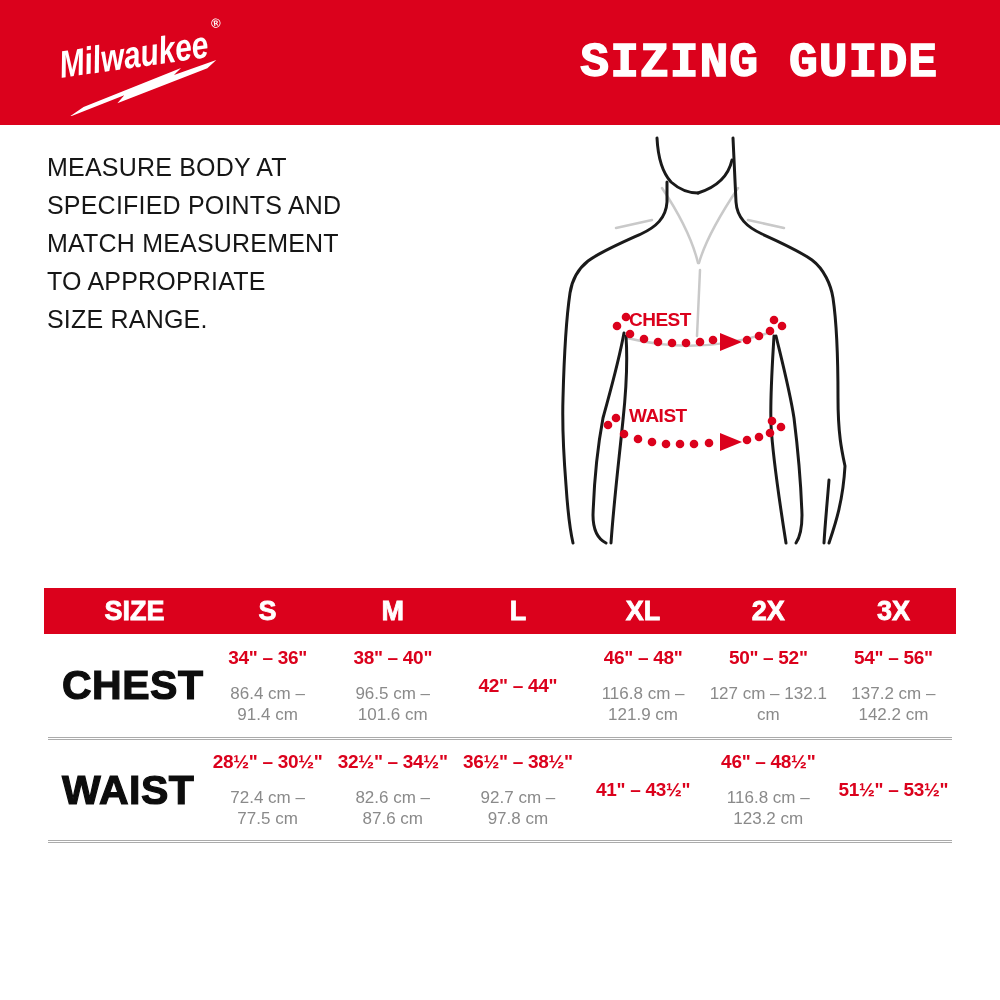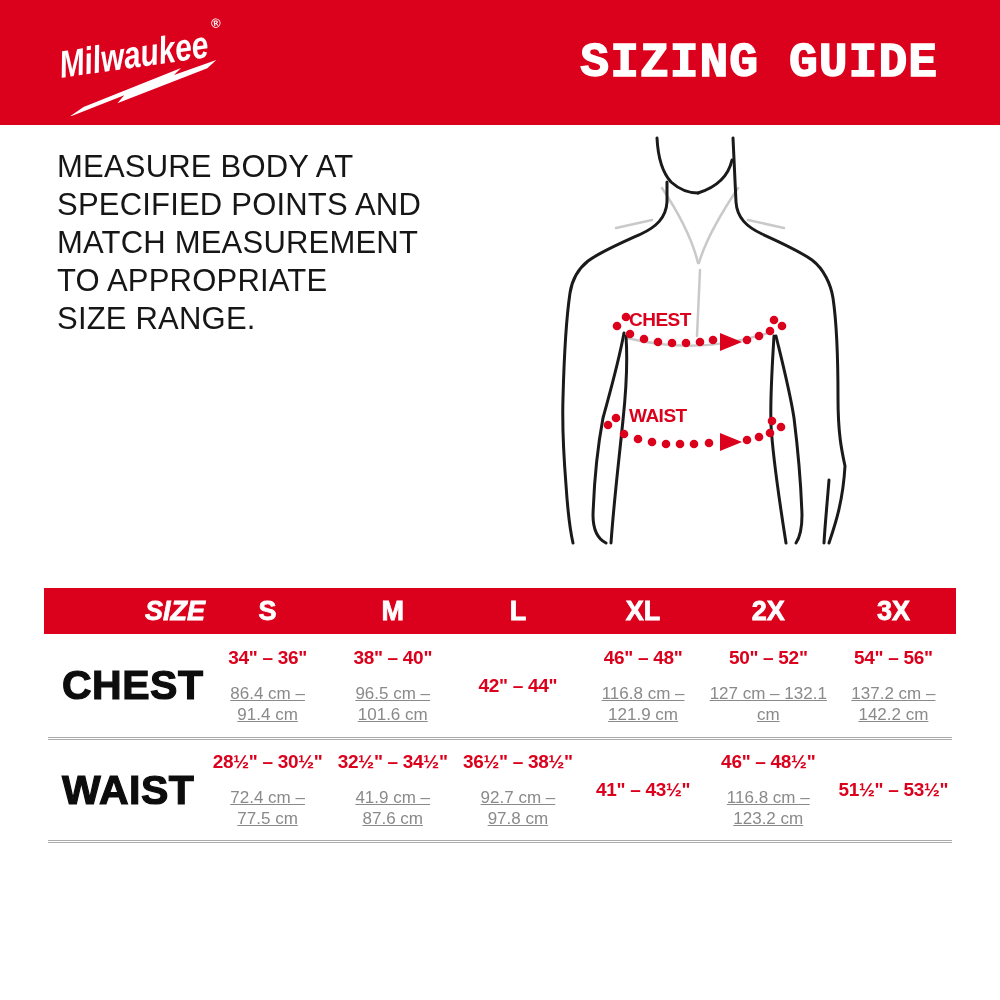--- a/index.html
+++ b/index.html
@@ -17,47 +17,47 @@
   .topbar{position:absolute;left:0;top:0;width:1000px;height:125px;background:var(--brand-red);}
   .logo{position:absolute;left:50px;top:8px;}
   .logotext{font-family:"Liberation Sans",sans-serif;font-style:italic;font-weight:bold;
             font-size:38px;fill:#ffffff;}
   .logoreg{font-family:"Liberation Sans",sans-serif;font-weight:bold;font-size:13px;fill:#ffffff;}
   .bolt{fill:#ffffff;}
   .title{position:absolute;right:62px;top:36px;font-size:48px;font-weight:bold;color:#ffffff;
          letter-spacing:1px;-webkit-text-stroke:1.4px #ffffff;white-space:nowrap;font-family:Liberation Mono, monospace;}
 
   
-  .intro{position:absolute;left:57px;top:148px;width:430px;font-size:31px;line-height:38px;
+  .intro{position:absolute;left:47px;top:148px;width:430px;font-size:25px;line-height:38px;
          color:#161616;white-space:pre-line;letter-spacing:0.2px;}
 
   
   .fig{position:absolute;left:540px;top:130px;}
   .oline{fill:none;stroke:var(--figure-outline);stroke-width:3;stroke-linecap:round;}
   .gline{fill:none;stroke:var(--figure-detail-gray);stroke-width:2.5;stroke-linecap:round;}
   .rdot{fill:var(--brand-red);}
   .rarrow{fill:var(--brand-red);}
   .rlabel{font-family:"Liberation Sans",sans-serif;font-weight:bold;font-size:19px;
           fill:var(--brand-red);letter-spacing:-0.5px;}
 
   
   .sizebar{position:absolute;left:44px;top:588px;width:912px;height:46px;background:var(--brand-red);
            display:grid;grid-template-columns:161px repeat(6,1fr);align-items:center;
            color:#ffffff;font-weight:bold;font-size:27px;-webkit-text-stroke:0.8px #ffffff;}
   .sizebar .c{text-align:center;}
-  .sizebar .first{text-align:right;padding-left:20px;font-style:italic;}
+  .sizebar .first{text-align:center;padding-left:20px;}
   .trow{position:absolute;left:44px;width:912px;display:grid;
         grid-template-columns:161px repeat(6,1fr);align-items:center;}
   .trow.chest{top:634px;height:103px;}
   .trow.waist{top:740px;height:100px;}
   .rowlabel{font-size:41px;font-weight:bold;color:#0d0d0d;padding-left:18px;
             -webkit-text-stroke:1.2px #0d0d0d;letter-spacing:0.5px;}
   .cell{text-align:center;}
   .in{font-size:19px;font-weight:bold;color:var(--brand-red);letter-spacing:-0.3px;}
-  .cm{margin-top:14px;font-size:17px;line-height:21px;color:var(--gray-text);white-space:pre-line;text-decoration:underline;}
+  .cm{margin-top:14px;font-size:17px;line-height:21px;color:var(--gray-text);white-space:pre-line;}
   .divider{position:absolute;left:48px;width:904px;height:0;border-top:3px double var(--divider-gray);}
   .d1{top:737px;}
   .d2{top:840px;}
 </style>
 </head>
 <body>
 
 <div class="page">
 
   <div class="topbar">
@@ -181,21 +181,21 @@
 
   <div class="trow waist">
     <div class="rowlabel">WAIST</div>
     <div class="cell">
       <div class="in">28½" – 30½"</div>
       <div class="cm">72.4 cm –
 77.5 cm</div>
     </div>
     <div class="cell">
       <div class="in">32½" – 34½"</div>
-      <div class="cm">41.9 cm –
+      <div class="cm">82.6 cm –
 87.6 cm</div>
     </div>
     <div class="cell">
       <div class="in">36½" – 38½"</div>
       <div class="cm">92.7 cm –
 97.8 cm</div>
     </div>
     <div class="cell">
       <div class="in">41" – 43½"</div>
     </div>

